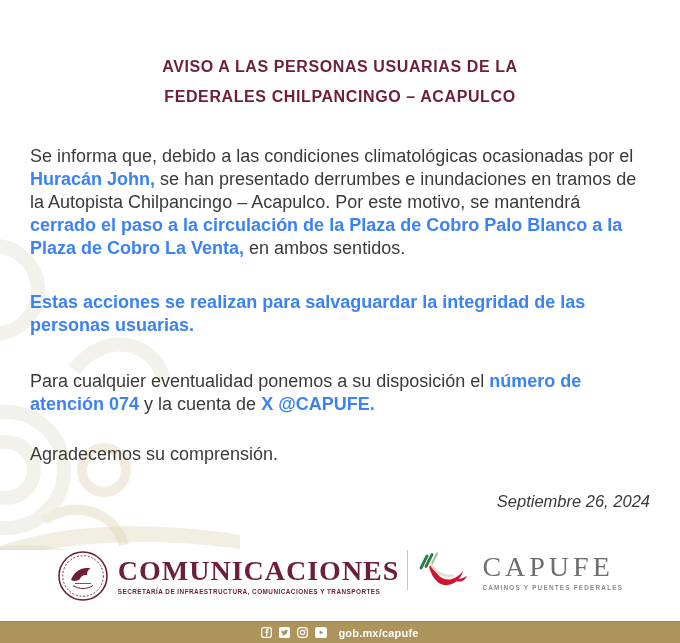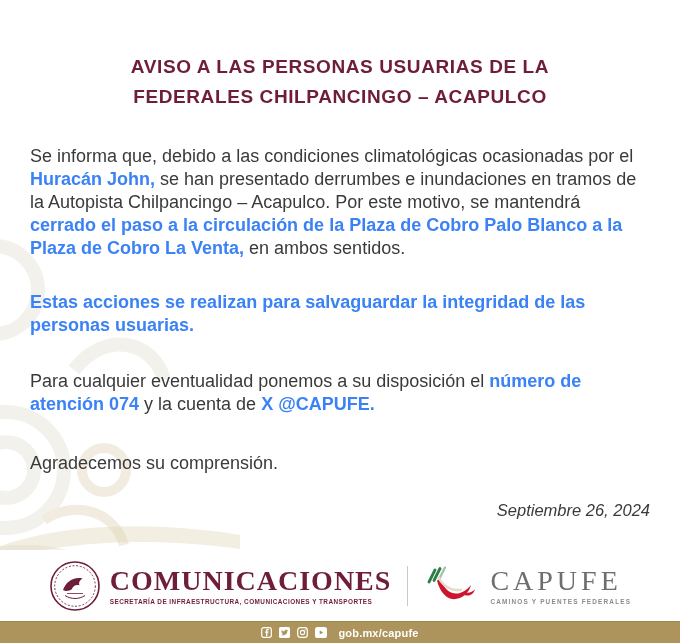--- a/index.html
+++ b/index.html
@@ -11,38 +11,38 @@
   }
   
   .wm { position:absolute; pointer-events:none; }
   .wm-swirls { left:-46px; top:170px; opacity:.85; }
   .wm-gold { left:-20px; top:505px; opacity:.8; }
 
   .title {
     position:relative; z-index:2;
     padding-top:52px; text-align:center;
     color:#6e1d3a; font-weight:700;
-    font-size:19px; line-height:30px; letter-spacing:.6px;
+    font-size:16px; line-height:30px; letter-spacing:.6px;
   }
   .content { position:relative; z-index:2; padding:0 30px; }
   .para { margin:0; font-size:18px; line-height:23px; }
   .para b { font-weight:700; color:#3b82f6; }
   .p1 { margin-top:33px; }
   .p2 { margin-top:31px; font-weight:700; color:#2f2f2f; }
   .p3 { margin-top:33px; }
-  .p4 { margin-top:36px; }
+  .p4 { margin-top:27px; }
   .date-line {
     margin-top:26px; text-align:right;
     font-style:italic; font-size:16.5px; color:#3a3a3a;
   }
 
   .logo-band {
     position:absolute; left:0; right:0; bottom:21px; height:72px; z-index:3;
     background:#ffffff;
-    display:flex; align-items:center; justify-content:center; gap:16px;
+    display:flex; align-items:flex-start; justify-content:center; gap:8px;
   }
   .com-logo { display:flex; align-items:center; gap:9px; }
   .com-text { display:flex; flex-direction:column; }
   .com-wordmark {
     font-family:"Liberation Serif", serif; font-weight:700;
     color:#6e1d3a; font-size:28px; line-height:28px; letter-spacing:1px;
   }
   .com-tagline {
     margin-top:3px; font-size:6.4px; font-weight:700;
     color:#6e1d3a; letter-spacing:.45px;

